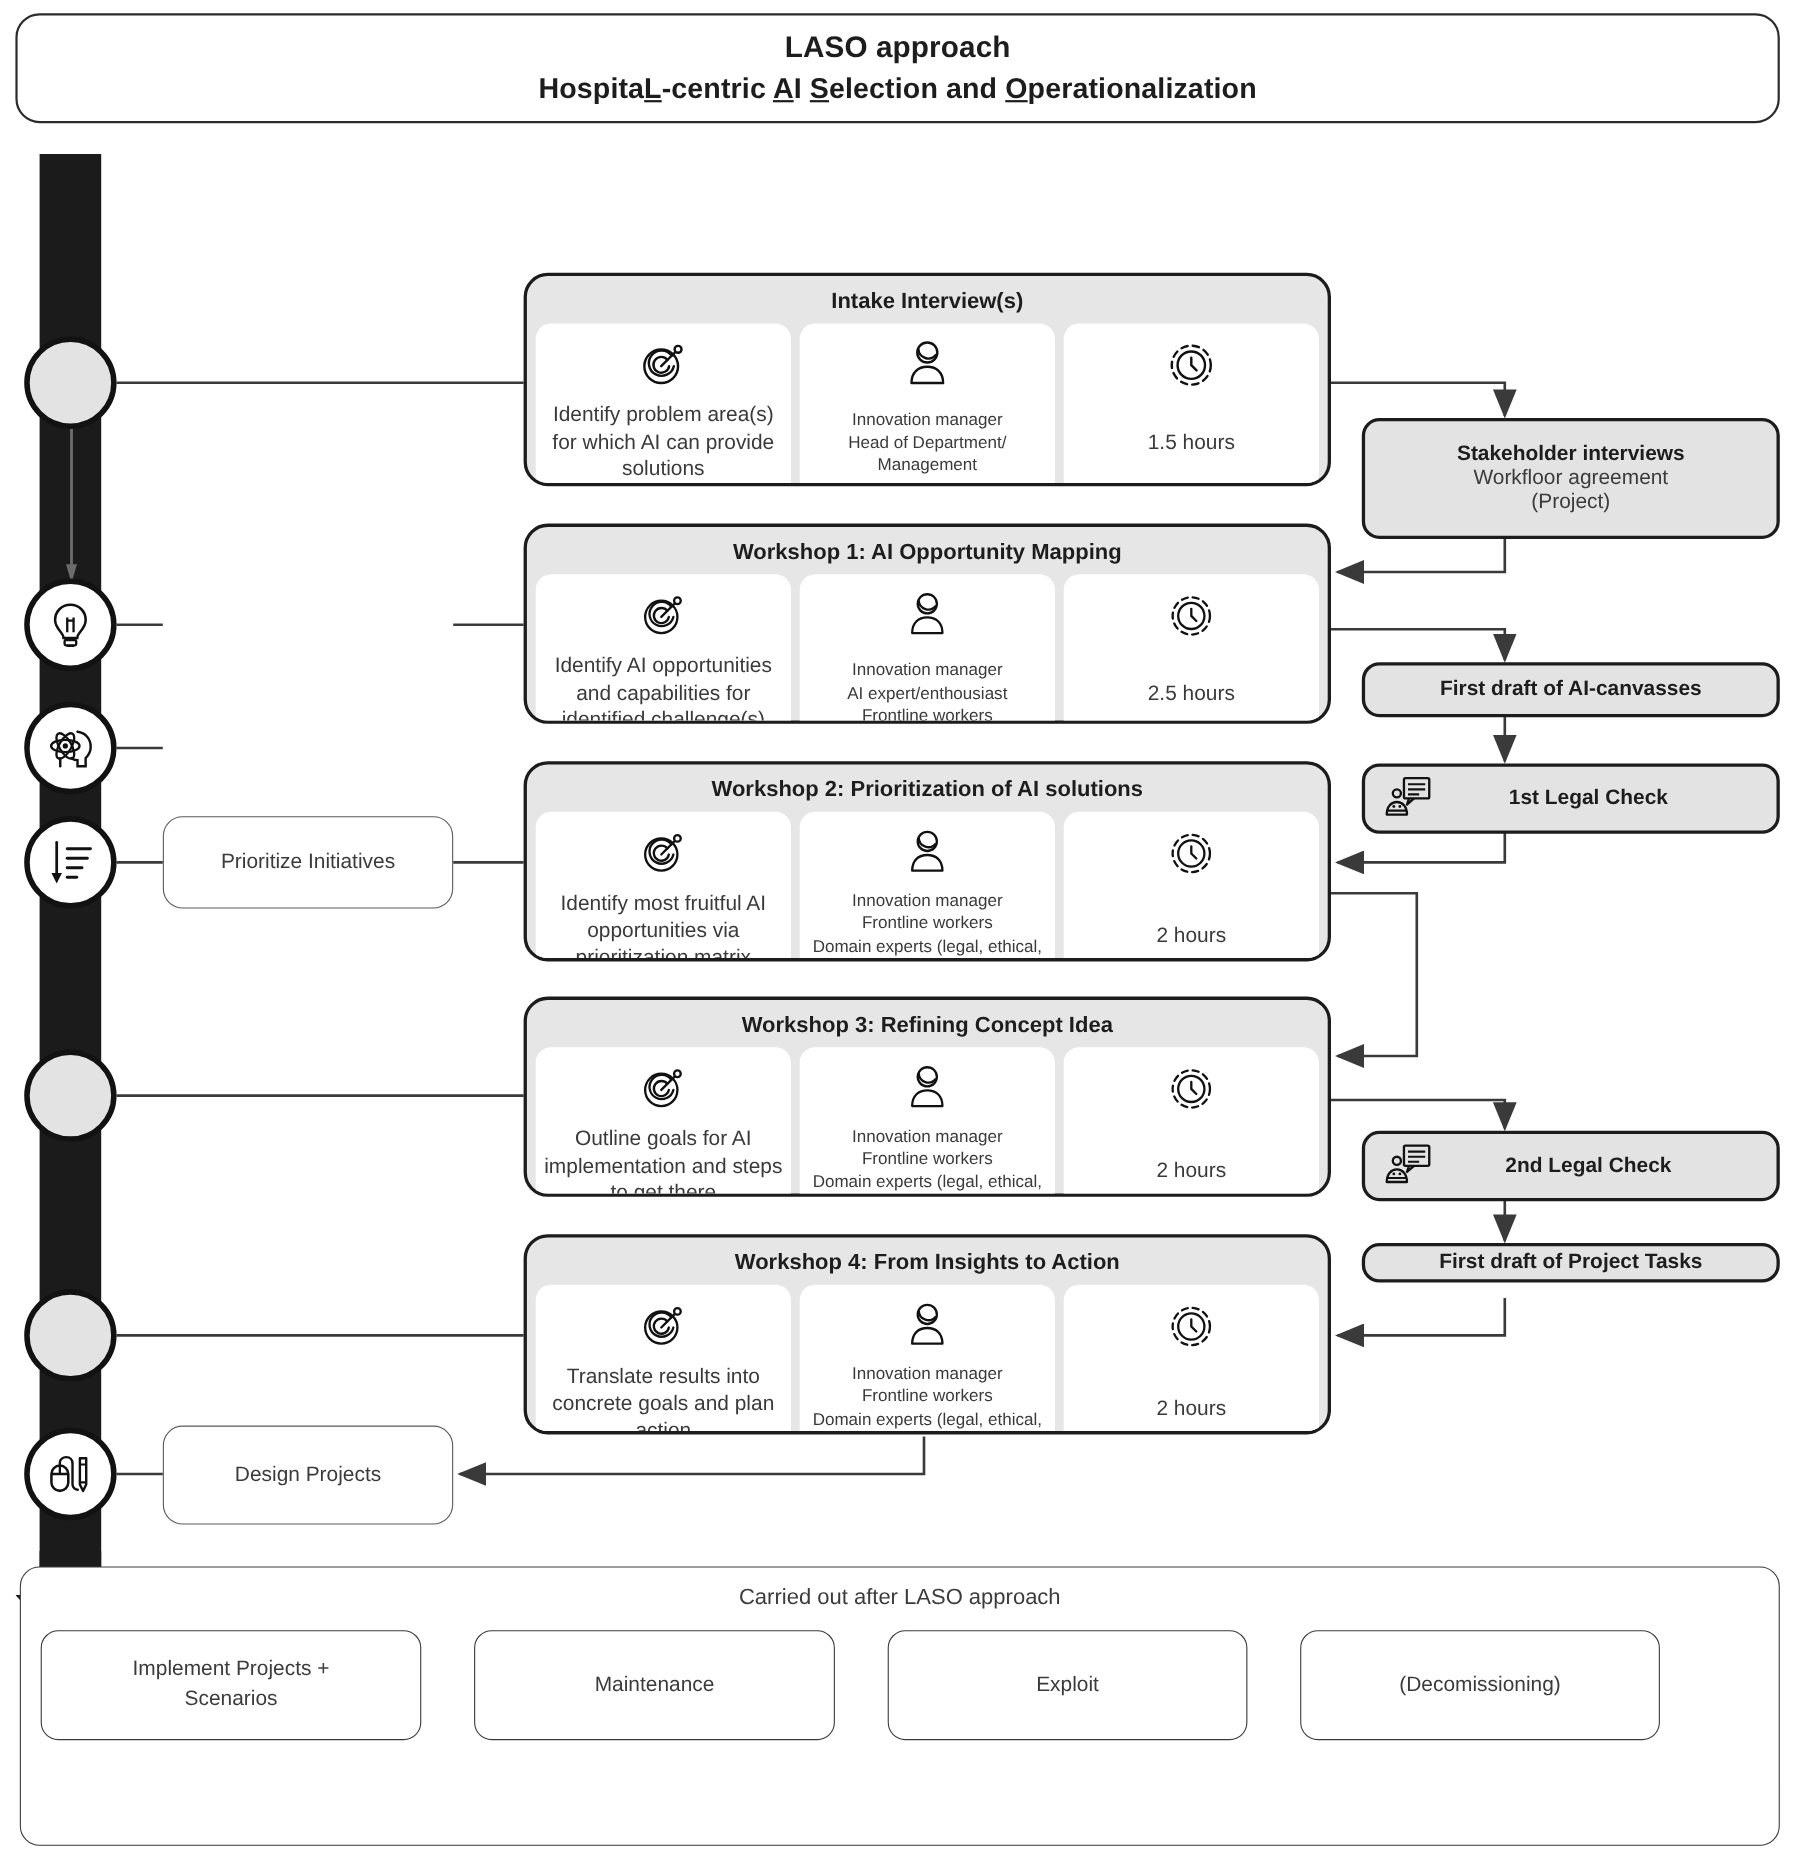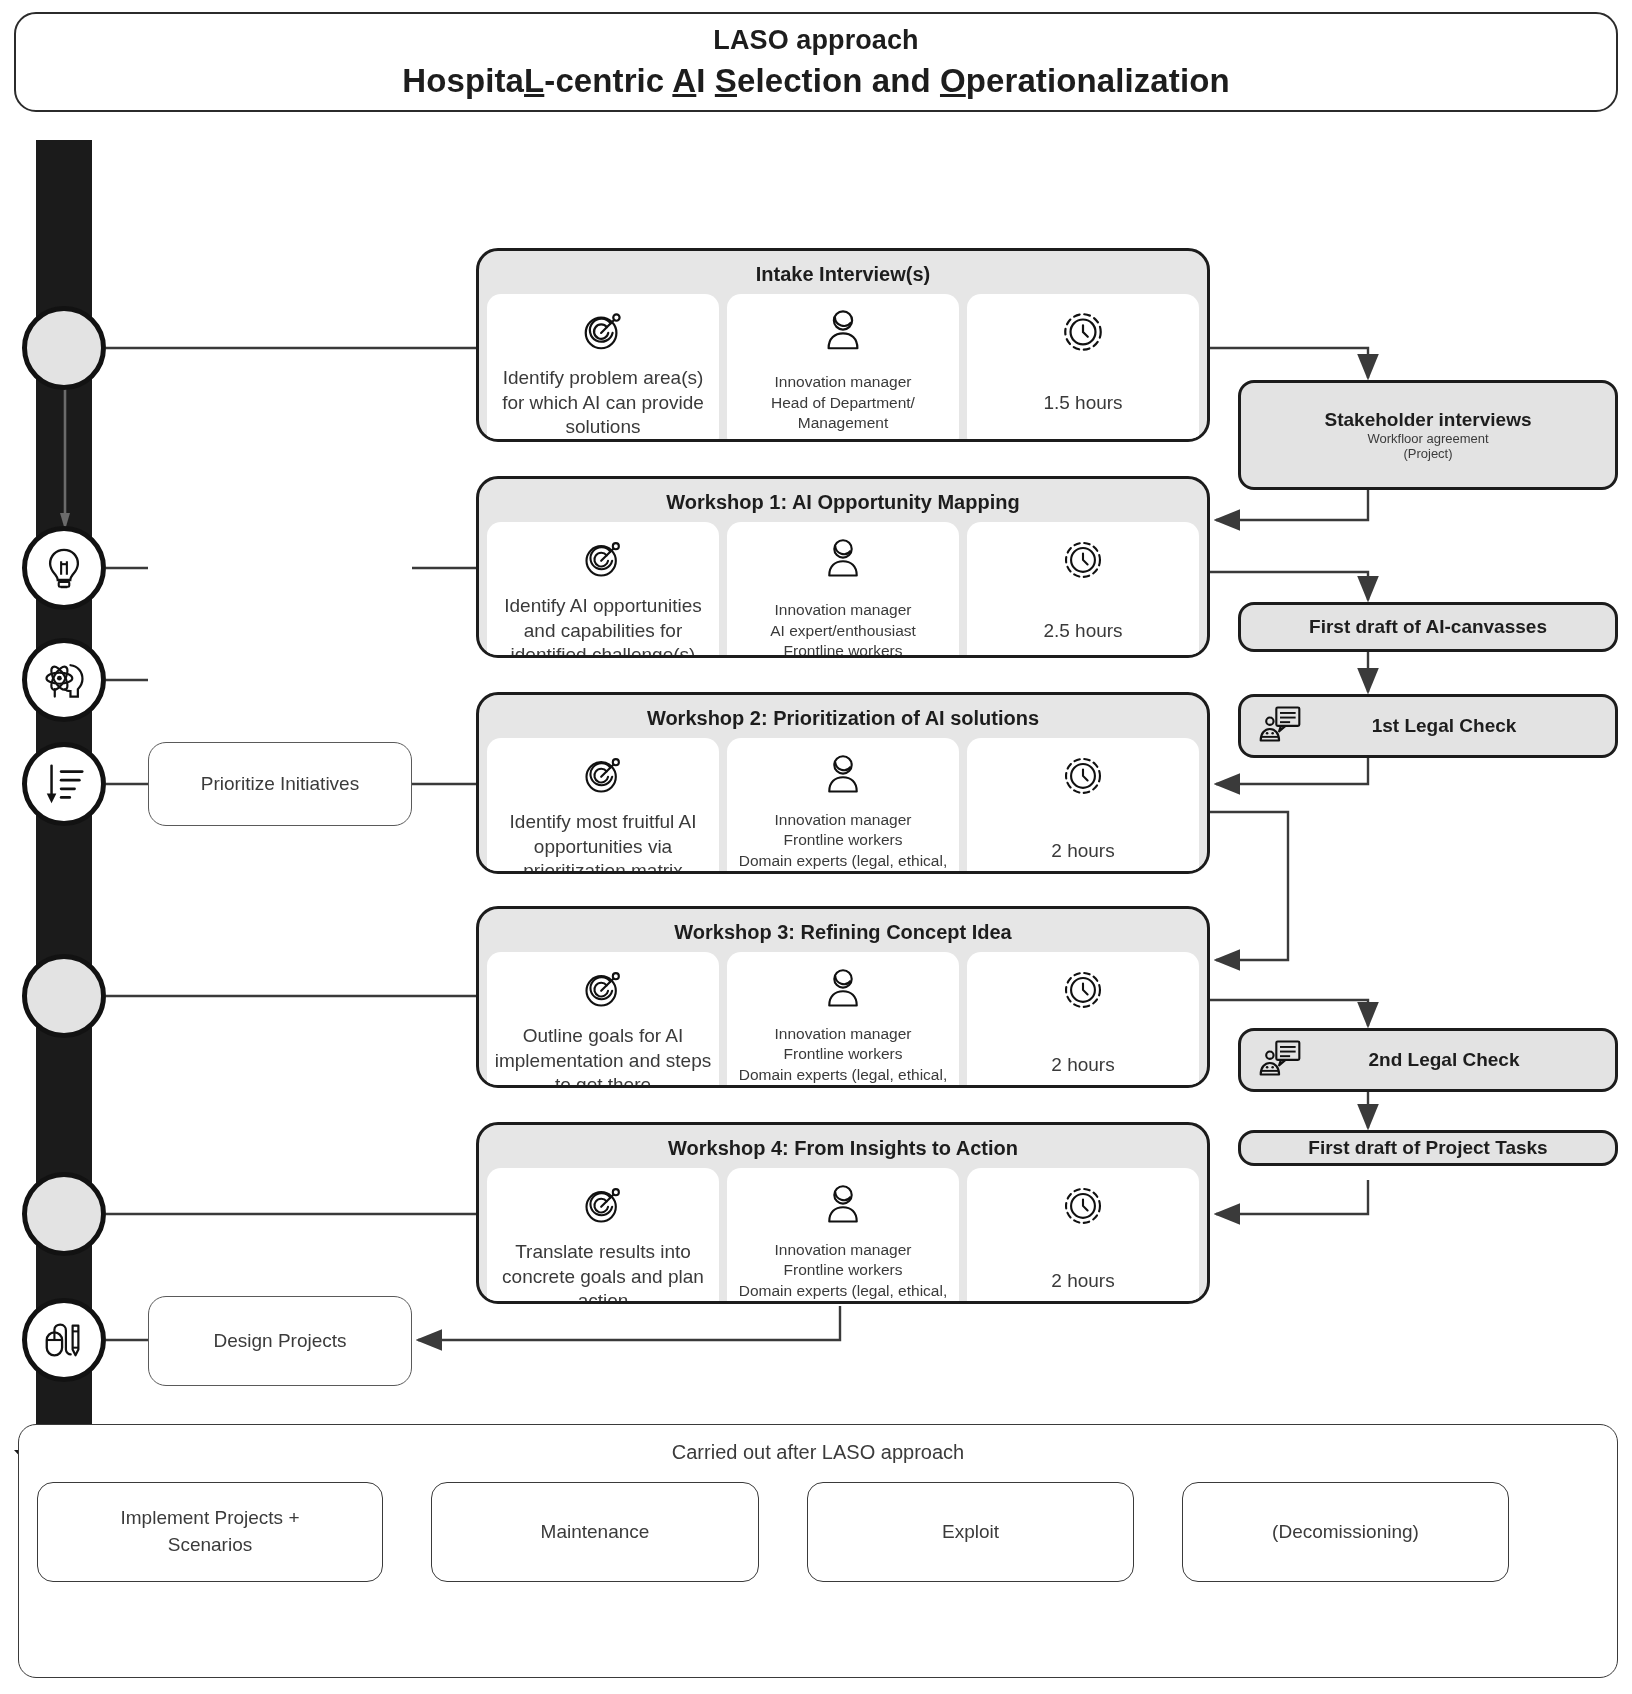--- a/index.html
+++ b/index.html
@@ -14,21 +14,21 @@
   }
   #stage { position:absolute; left:0; top:0; width:1632px; height:1694px; }
 
   
   .title-box {
     position:absolute; left:14px; top:12px; width:1604px; height:100px;
     border:2.5px solid #2b2b2b; border-radius:22px; background:#fff;
     display:flex; flex-direction:column; align-items:center; justify-content:center;
   }
   .title-l1 { font-size:27px; font-weight:bold; color:#1d1d1d; letter-spacing:.1px; }
-  .title-l2 { font-size:33px; font-weight:bold; color:#1d1d1d; margin-top:6px; letter-spacing:.1px;text-align:center;}
+  .title-l2 { font-size:26px; font-weight:bold; color:#1d1d1d; margin-top:6px; letter-spacing:.1px;text-align:center;}
   .ul { text-decoration: underline; text-underline-offset:2px;}
 
   
   .spine {
     position:absolute; left:36px; top:140px; width:56px; height:1290px;
     background:#1b1b1b;
   }
   .spine-head {
     position:absolute; left:14px; top:1410px; width:100px; height:95px;
     background:#1b1b1b;
@@ -77,21 +77,21 @@
   .pcol .icon-wrap { height:54px; display:flex; align-items:center; justify-content:center; }
   .pcol .ptext.grow { display:flex; align-items:center; flex:1; }
 
   
   .outbox {
     position:absolute; border:3px solid #1c1c1c; border-radius:16px;
     background:#e3e3e3; display:flex; align-items:center; justify-content:center;
     text-align:center; padding:8px 12px;
   }
   .outbox .ob-title { font-size:19px; font-weight:bold; color:#1d1d1d; }
-  .outbox .ob-sub { font-size:13px; color:#3b3b3b; font-weight:normal; }
+  .outbox .ob-sub { font-size:19px; color:#3b3b3b; font-weight:normal; }
   .outbox.with-icon { justify-content:flex-start; gap:10px; padding-left:16px; }
   .outbox.with-icon .ob-title { flex:1; text-align:center; padding-right:28px;}
 
   
   .after-box {
     position:absolute; left:18px; top:1424px; width:1600px; height:254px;
     border:1.8px solid #3a3a3a; border-radius:18px; background:#fff;
   }
   .after-title {
     text-align:center; font-size:20px; color:#3b3b3b; padding-top:16px;

